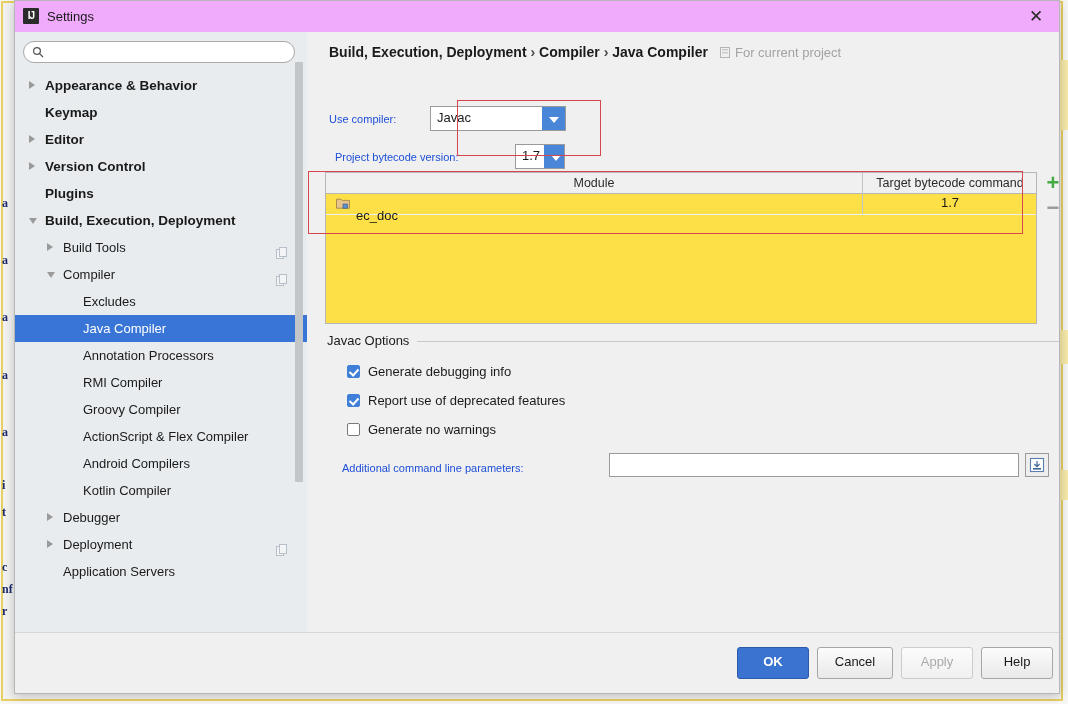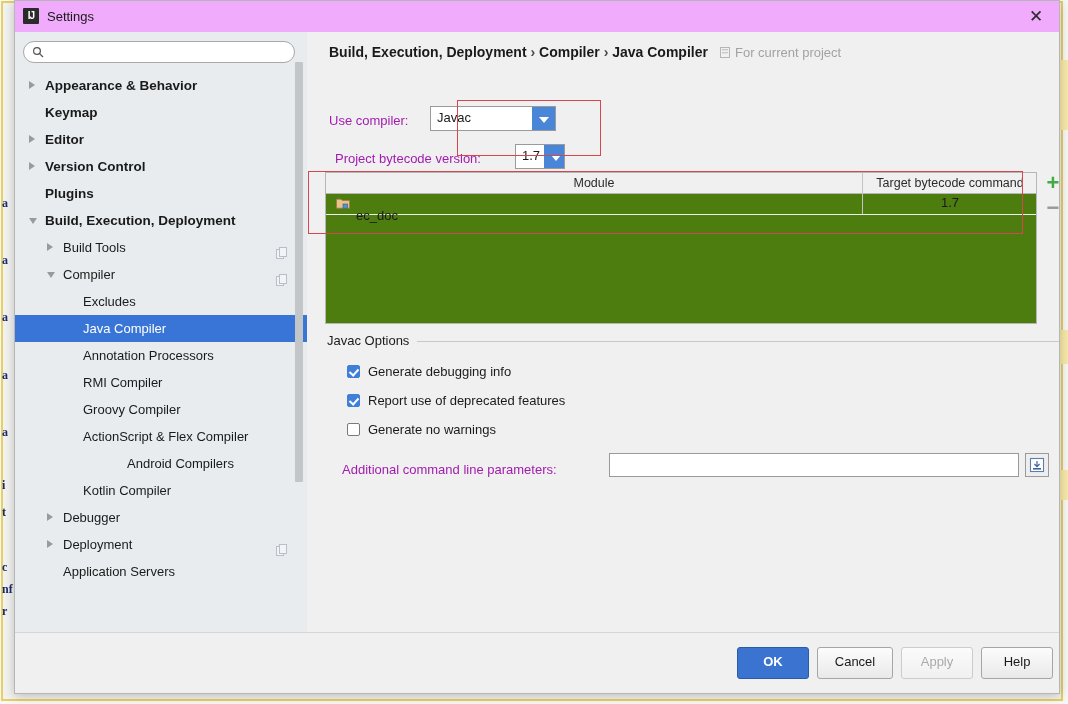--- a/index.html
+++ b/index.html
@@ -48,29 +48,29 @@
            border-right:4px solid transparent;width:0;height:0;top:11px;}
   .tlabel{position:absolute;white-space:nowrap;}
   .copy-ic{position:absolute;right:20px;top:7px;width:11px;height:12px;opacity:.45;}
   #sb-track{position:absolute;right:4px;top:0;width:8px;bottom:0;}
   #sb-thumb{position:absolute;right:4px;top:30px;width:8px;height:420px;background:#c2c6c9;border-radius:1px;cursor:pointer;}
   
   #main{position:absolute;left:292px;top:31px;right:0;bottom:60px;background:#f0f0f0;overflow:hidden;}
   #crumb{position:absolute;left:22px;top:12px;font-weight:bold;font-size:14px;white-space:nowrap;}
   #crumb .sep{color:#4a4a4a;font-weight:bold;}
   #scope{position:absolute;top:13px;color:#a2a2a2;font-weight:normal;font-size:13px;white-space:nowrap;}
-  .flabel{position:absolute;font-size:13px;color:#a21caf;white-space:nowrap;}
+  .flabel{position:absolute;font-size:11px;color:#1d4ed8;white-space:nowrap;}
   
   .combo{position:absolute;border:1px solid #9a9a9a;background:#ffffff;box-sizing:border-box;}
   .combo .val{position:absolute;left:6px;top:3px;font-size:13px;white-space:nowrap;}
   .combo .arrowbtn{position:absolute;right:0;top:0;bottom:0;width:23px;background:#4a86d8;cursor:pointer;}
   .combo .arrowbtn:after{content:"";position:absolute;left:7px;top:10px;
      border-left:5px solid transparent;border-right:5px solid transparent;border-top:6px solid #fff;}
   
-  #tablebox{position:absolute;border:1px solid #b6b6b6;background:#4d7c0f;box-sizing:border-box;}
+  #tablebox{position:absolute;border:1px solid #b6b6b6;background:#fde047;box-sizing:border-box;}
   #thead{position:absolute;left:0;top:0;right:0;height:20px;background:#f0f0f0;border-bottom:1px solid #b6b6b6;}
   .th{position:absolute;top:0;height:20px;line-height:20px;text-align:center;font-size:12.5px;color:#2b2b2b;}
   #vdiv{position:absolute;top:0;bottom:0;width:1px;background:#c4c4c4;}
   .trow{position:absolute;left:0;right:0;height:21px;border-bottom:1px solid #efefef;cursor:pointer;}
   .folder-ic{position:absolute;left:10px;top:4px;width:14px;height:12px;}
   .cell-mod{position:absolute;left:30px;top:2px;font-size:13px;margin-top:13px;}
   .cell-ver{position:absolute;top:2px;text-align:center;font-size:13px;}
   .tbtn{position:absolute;width:20px;height:20px;text-align:center;cursor:pointer;}
   #plus-btn{font-size:22px;line-height:20px;color:#44aa44;font-weight:bold;}
   #minus-btn{font-size:22px;line-height:20px;color:#999999;font-weight:bold;}
@@ -185,21 +185,21 @@
         <div class="tree-row">
           <span class="tlabel" style="left: 68px;">RMI Compiler</span>
         </div>
         <div class="tree-row">
           <span class="tlabel" style="left: 68px;">Groovy Compiler</span>
         </div>
         <div class="tree-row">
           <span class="tlabel" style="left: 68px;">ActionScript &amp; Flex Compiler</span>
         </div>
         <div class="tree-row">
-          <span class="tlabel" style="left: 68px; margin-left: 44px;">Android Compilers</span>
+          <span class="tlabel" style="left: 68px;">Android Compilers</span>
         </div>
         <div class="tree-row">
           <span class="tlabel" style="left: 68px;">Kotlin Compiler</span>
         </div>
         <div class="tree-row">
           <span class="tw closed" style="left: 32px;"></span>
           <span class="tlabel" style="left: 48px;">Debugger</span>
         </div>
         <div class="tree-row">
           <span class="tw closed" style="left: 32px;"></span>
@@ -228,21 +228,21 @@
     </div>
     <div id="scope" style="left: 413px;">
       <svg style="vertical-align:-2px;margin-right:4px;" width="11" height="12" viewBox="0 0 11 12">
         <rect x="0.5" y="0.5" width="9" height="10" fill="none" stroke="#b5b5b5"></rect>
         <rect x="2" y="2" width="6" height="1.4" fill="#c9c9c9"></rect>
         <rect x="2" y="5" width="6" height="1.4" fill="#c9c9c9"></rect>
       </svg><span>For current project</span>
     </div>
 
     <div class="flabel" style="left:22px;top:81px;">Use compiler:</div>
-    <div class="combo" style="left:123px;top:74px;width:126px;height:25px;text-decoration:underline;">
+    <div class="combo" style="left:123px;top:74px;width:136px;height:25px;text-decoration:underline;">
       <div class="val">Javac</div>
       <div class="arrowbtn"></div>
     </div>
 
     <div class="flabel" style="left:28px;top:119px;">Project bytecode version:</div>
     <div class="combo" style="left:208px;top:112px;width:50px;height:25px;">
       <div class="val">1.7</div>
       <div class="arrowbtn" style="width:20px;"></div>
     </div>
 

